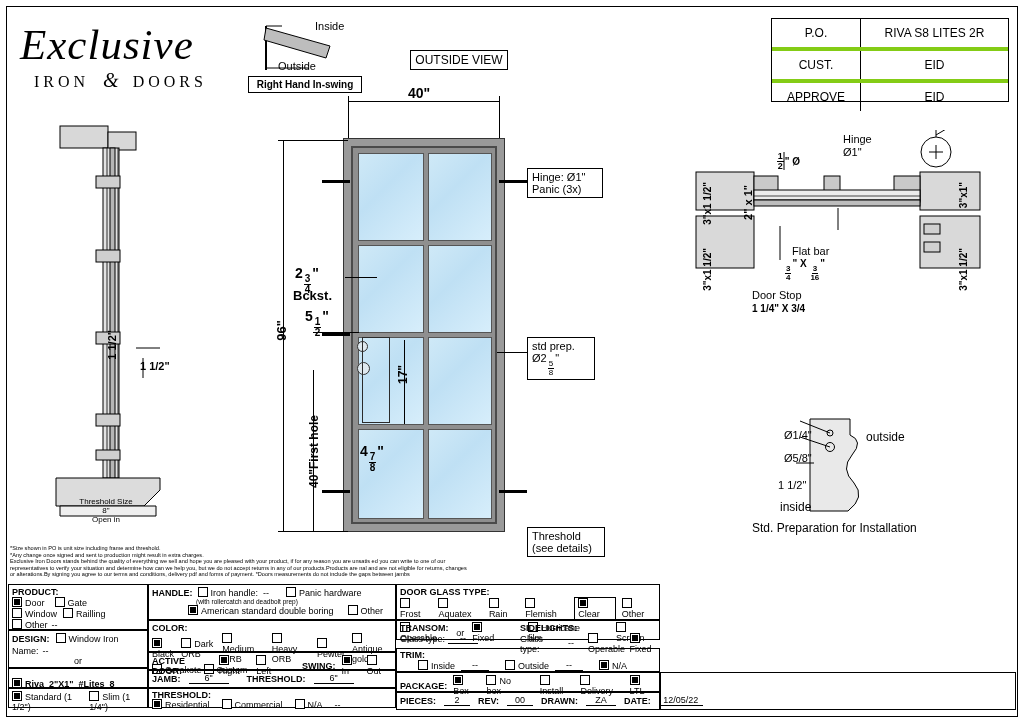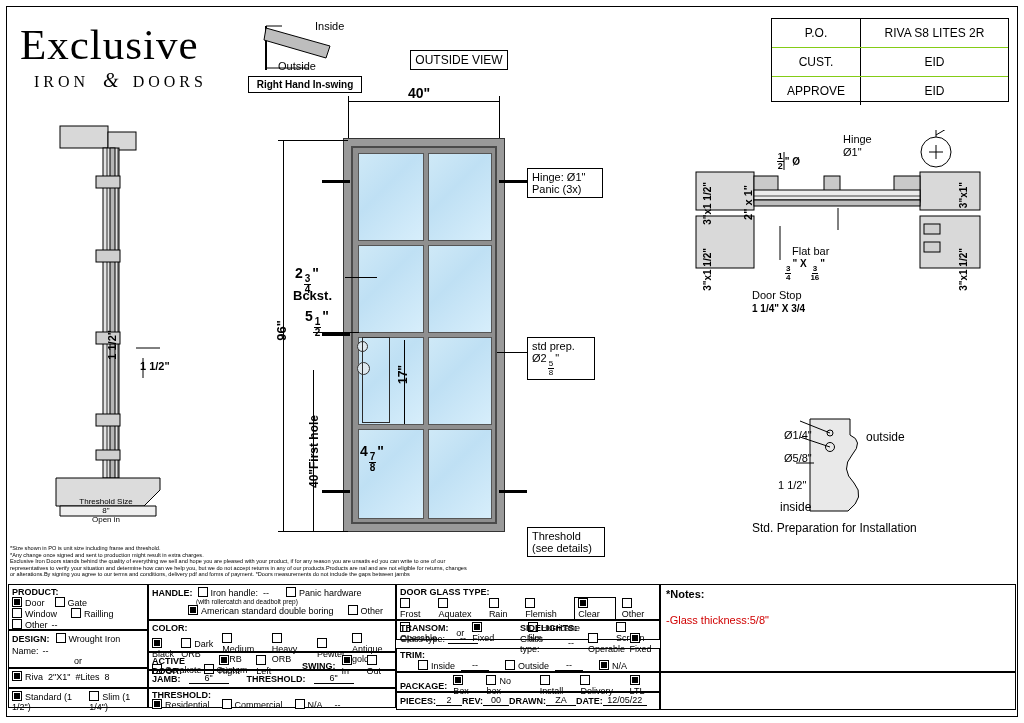--- a/index.html
+++ b/index.html
@@ -15,28 +15,28 @@
   .t12{font-size:12px;}
   .t13{font-size:13px;}
   .t14{font-size:14px;}
   .b{font-weight:bold;}
   .line{position:absolute;background:#000;}
   .hl{height:1px;}
   .vl{width:1px;}
 
   
   #titleblock{left:771px;top:18px;width:238px;height:84px;}
-  #titleblock .row{display:flex;height:28px;border-bottom:1px solid #84cc16;}
+  #titleblock .row{display:flex;height:28px;border-bottom:4px solid #84cc16;}
   #titleblock .row:last-child{border-bottom:none;}
   #titleblock .c1{width:88px;border-right:1px solid #000;}
   #titleblock .c2{flex:1;}
 
   
   #logo{left:20px;top:20px;width:230px;height:80px;}
-  .logo-main{font-family:"Liberation Serif",serif;font-size:43px;letter-spacing:1px;}
+  .logo-main{font-family:"Liberation Serif",serif;font-style:italic;font-size:43px;letter-spacing:1px;}
   .logo-sub{font-family:"Liberation Serif",serif;font-size:16px;letter-spacing:4px;margin-top:2px;}
 
   
   #swing{left:248px;top:18px;width:120px;height:80px;}
 
   
   #ov{left:410px;top:50px;width:98px;height:20px;}
 
   
   .glass{background:linear-gradient(135deg,#cfe9f7 0%,#bfe0f4 40%,#d7eefb 100%);border:1px solid #555;}
@@ -299,43 +299,43 @@
       <div>or alterations.By signing you agree to our terms and conditions, delivery pdf and forms of payment. *Doors measurements do not include the gaps between jambs</div>
     </div>
   </div>
 
   <div class="abs cell" style="left:8px;top:584px;width:140px;height:46px;padding:2px 3px;">
     <div class="lbl b">PRODUCT:</div>
     <div style="display:flex;gap:10px;">
       <label class="lbl"><span class="chk on"></span><span>Door</span></label>
       <label class="lbl"><span class="chk"></span><span>Gate</span></label>
     </div>
-    <div style="display:flex;gap:14px;">
+    <div style="display:flex;gap:6px;">
       <label class="lbl"><span class="chk"></span><span>Window</span></label>
       <label class="lbl"><span class="chk"></span><span>Railling</span></label>
     </div>
     <div style="display:flex;gap:4px;align-items:center;">
       <label class="lbl"><span class="chk"></span><span>Other</span></label>
       <span class="lbl">--</span>
     </div>
   </div>
 
   <div class="abs cell" style="left:8px;top:630px;width:140px;height:38px;padding:2px 3px;">
     <div style="display:flex;gap:6px;align-items:center;">
       <span class="lbl b">DESIGN:</span>
-      <label class="lbl"><span class="chk"></span><span>Wrought Iron</span></label>
+      <label class="lbl"><span class="chk"></span><span>Window Iron</span></label>
     </div>
     <div style="display:flex;gap:4px;align-items:center;margin-top:2px;">
       <span class="lbl">Name:</span>
       <span class="lbl">--</span>
     </div>
     <div class="lbl ctr" style="width:100%;">or</div>
   </div>
 
-  <div class="abs cell" style="left:8px;top:668px;width:140px;height:20px;padding:2px 3px;">
+  <div class="abs cell" style="left:8px;top:668px;width:140px;height:20px;padding:9px 3px;font-weight:bold;">
     <div style="display:flex;gap:5px;align-items:center;">
       <label class="lbl"><span class="chk on"></span><span>Riva</span></label>
       <span class="lbl">2"X1"</span>
       <span class="lbl">#Lites</span>
       <span class="lbl">8</span>
     </div>
   </div>
 
   <div class="abs cell" style="left:8px;top:688px;width:140px;height:20px;padding:2px 3px;">
     <div style="display:flex;gap:6px;align-items:center;">
@@ -460,34 +460,30 @@
       <span class="lbl b">PACKAGE:</span>
       <label class="lbl"><span class="chk on"></span><span>Box</span></label>
       <label class="lbl"><span class="chk"></span><span>No box</span></label>
       <label class="lbl" style="margin-left:8px;"><span class="chk"></span><span>Install</span></label>
       <label class="lbl"><span class="chk"></span><span>Delivery</span></label>
       <label class="lbl"><span class="chk on"></span><span>LTL</span></label>
     </div>
   </div>
 
   <div class="abs cell" style="left:396px;top:692px;width:264px;height:18px;padding:2px 3px;">
-    <div style="display:flex;gap:0;align-items:center;">
+    <div style="display:flex;gap:8px;align-items:center;">
       <span class="lbl b">PIECES:</span>
       <span class="lbl" style="border-bottom:1px solid #000;min-width:26px;text-align:center;">2</span>
       <span class="lbl b">REV:</span>
       <span class="lbl" style="border-bottom:1px solid #000;min-width:26px;text-align:center;">00</span>
       <span class="lbl b">DRAWN:</span>
       <span class="lbl" style="border-bottom:1px solid #000;min-width:30px;text-align:center;">ZA</span>
       <span class="lbl b">DATE:</span>
       <span class="lbl" style="border-bottom:1px solid #000;min-width:44px;text-align:center;">12/05/22</span>
     </div>
   </div>
 
-  <div class="abs cell" style="left:660px;top:584px;width:356px;height:88px;padding:3px 5px;">
-    <div class="t11 b">*Notes:</div>
-    <div class="notes-red" style="margin-top:14px;">-Glass thickness:5/8"</div>
-  </div>
 
   <div class="abs cell" style="left:660px;top:672px;width:356px;height:38px;">
     
   </div>
 
 </div>
 
 </body></html>

